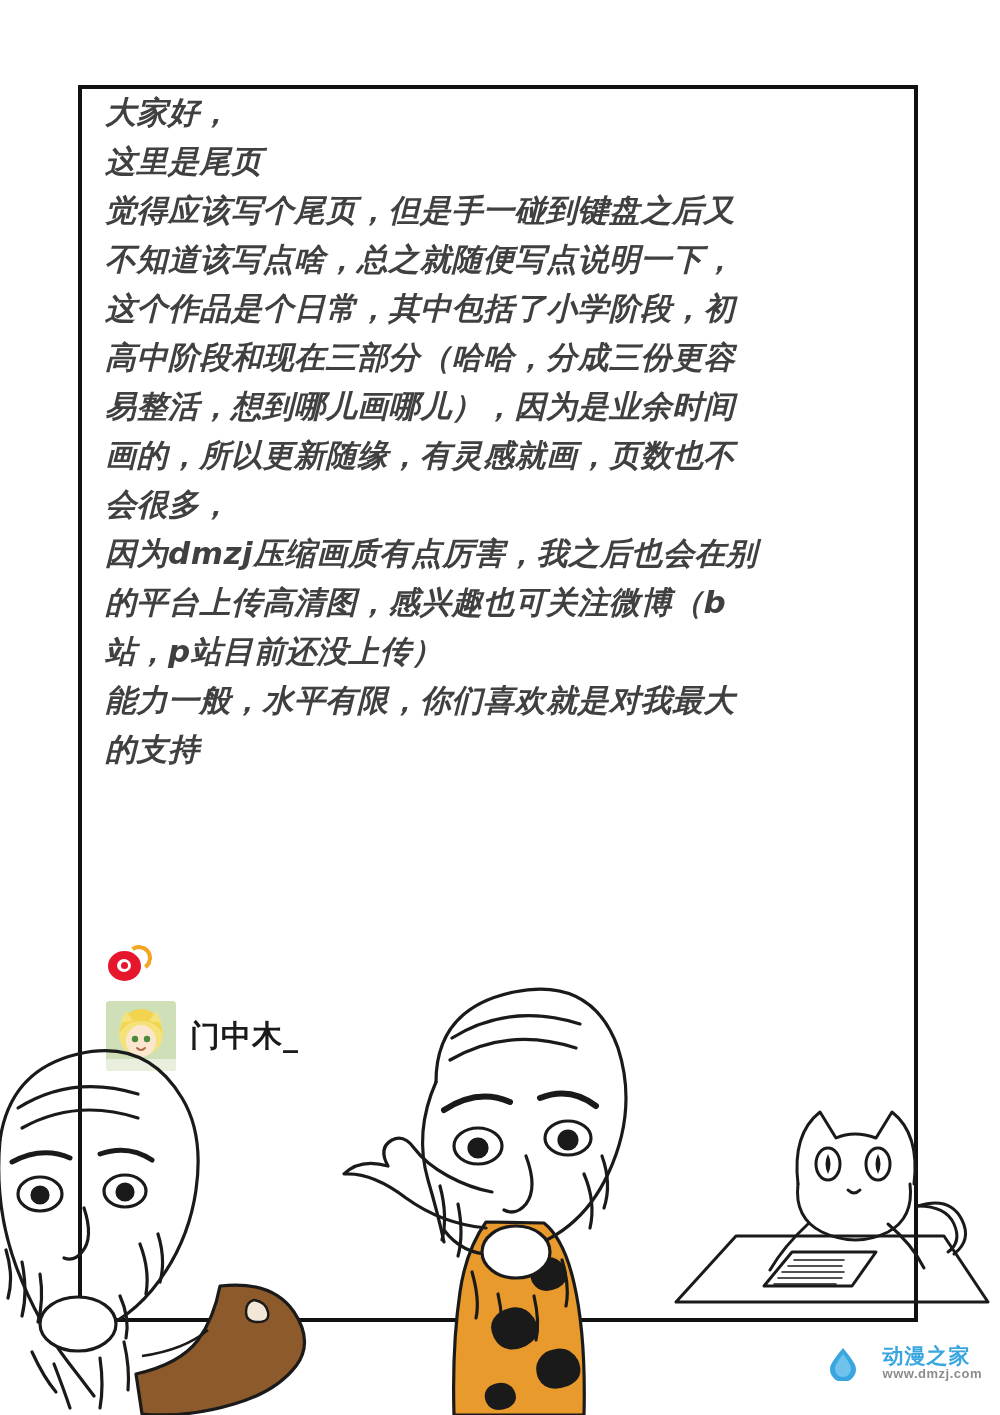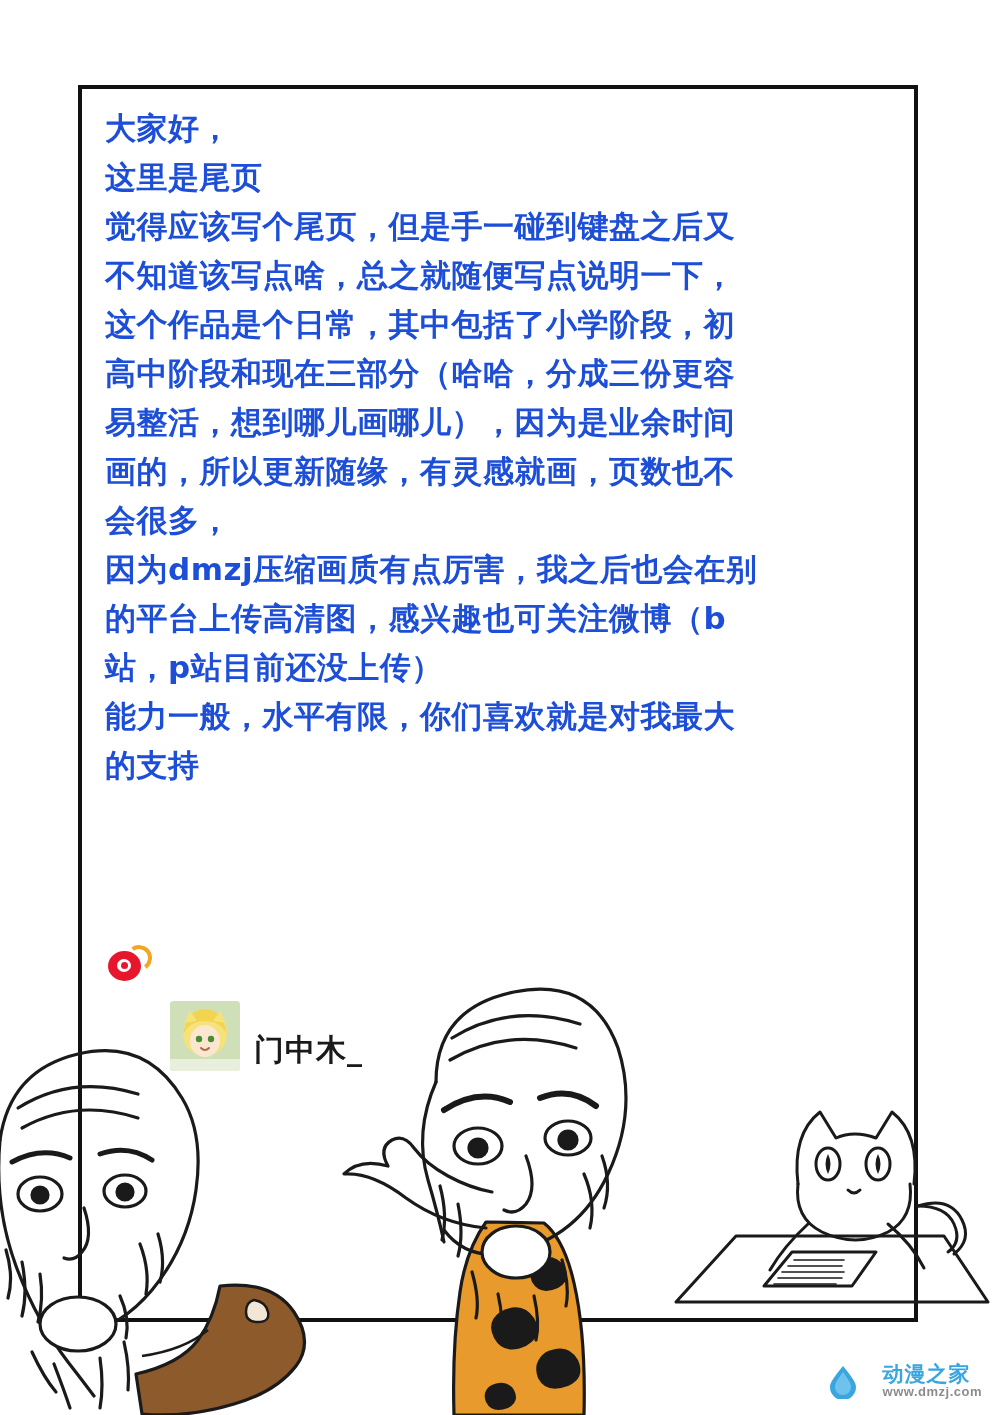--- a/index.html
+++ b/index.html
@@ -25,30 +25,31 @@
     border: 4px solid #111111;
     box-sizing: border-box;
     background: #ffffff;
     z-index: 2;
   }
 
   
   #note-text {
     position: absolute;
     left: 105px;
-    top: 104px;
+    top: 88px;
     width: 660px;
     z-index: 6;
     font-family: "DejaVu Sans", "Liberation Sans", sans-serif;
     font-weight: bold;
     font-size: 31px;
     line-height: 49px;
-    color: #1d4ed8;
+    color: #404040;
     letter-spacing: 0.5px;
     white-space: pre-wrap;
+    font-style: italic;
   }
 
   
   #weibo-row {
     position: absolute;
     left: 106px;
     top: 945px;
     z-index: 7;
     display: flex;
     flex-direction: column;
@@ -94,23 +95,22 @@
     width: 18px;
     height: 18px;
     border: 4px solid #f4a623;
     border-left-color: transparent;
     border-bottom-color: transparent;
     border-radius: 50%;
     transform: rotate(10deg);
   }
   #weibo-handle-row {
     display: flex;
-    align-items: flex-end;
+    align-items: center;
     gap: 14px;
-    margin-left: 64px;
     margin-top: 10px;
   }
   #weibo-avatar {
     width: 70px;
     height: 70px;
     border-radius: 4px;
     overflow: hidden;
     position: relative;
     background: #d8e4c8;
     flex: none;
@@ -126,21 +126,21 @@
   
   .art {
     position: absolute;
     z-index: 9;
   }
 
   
   #watermark {
     position: absolute;
     right: 18px;
-    bottom: 16px;
+    bottom: 34px;
     z-index: 20;
     display: flex;
     align-items: center;
     gap: 22px;
   }
   #watermark .wm-drop {
     width: 36px;
     height: 36px;
     position: relative;
   }

